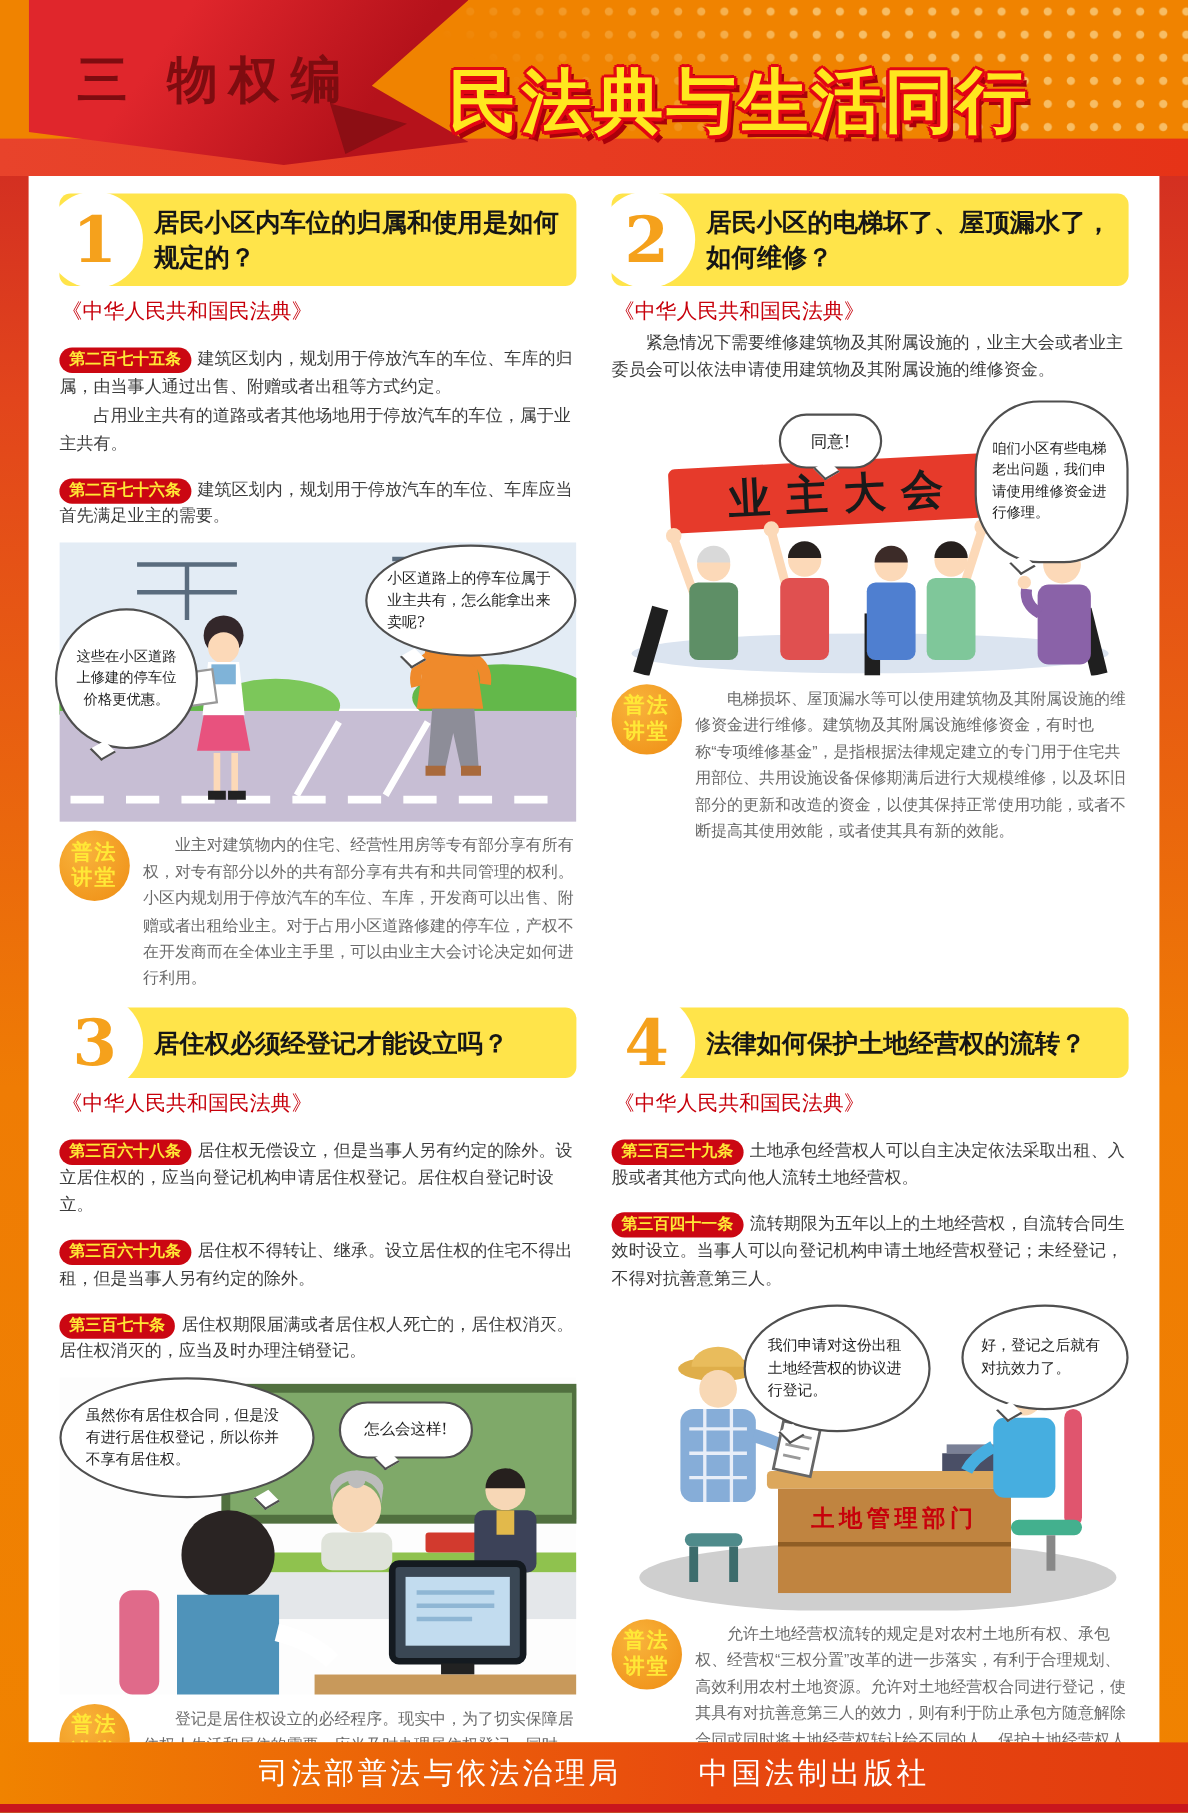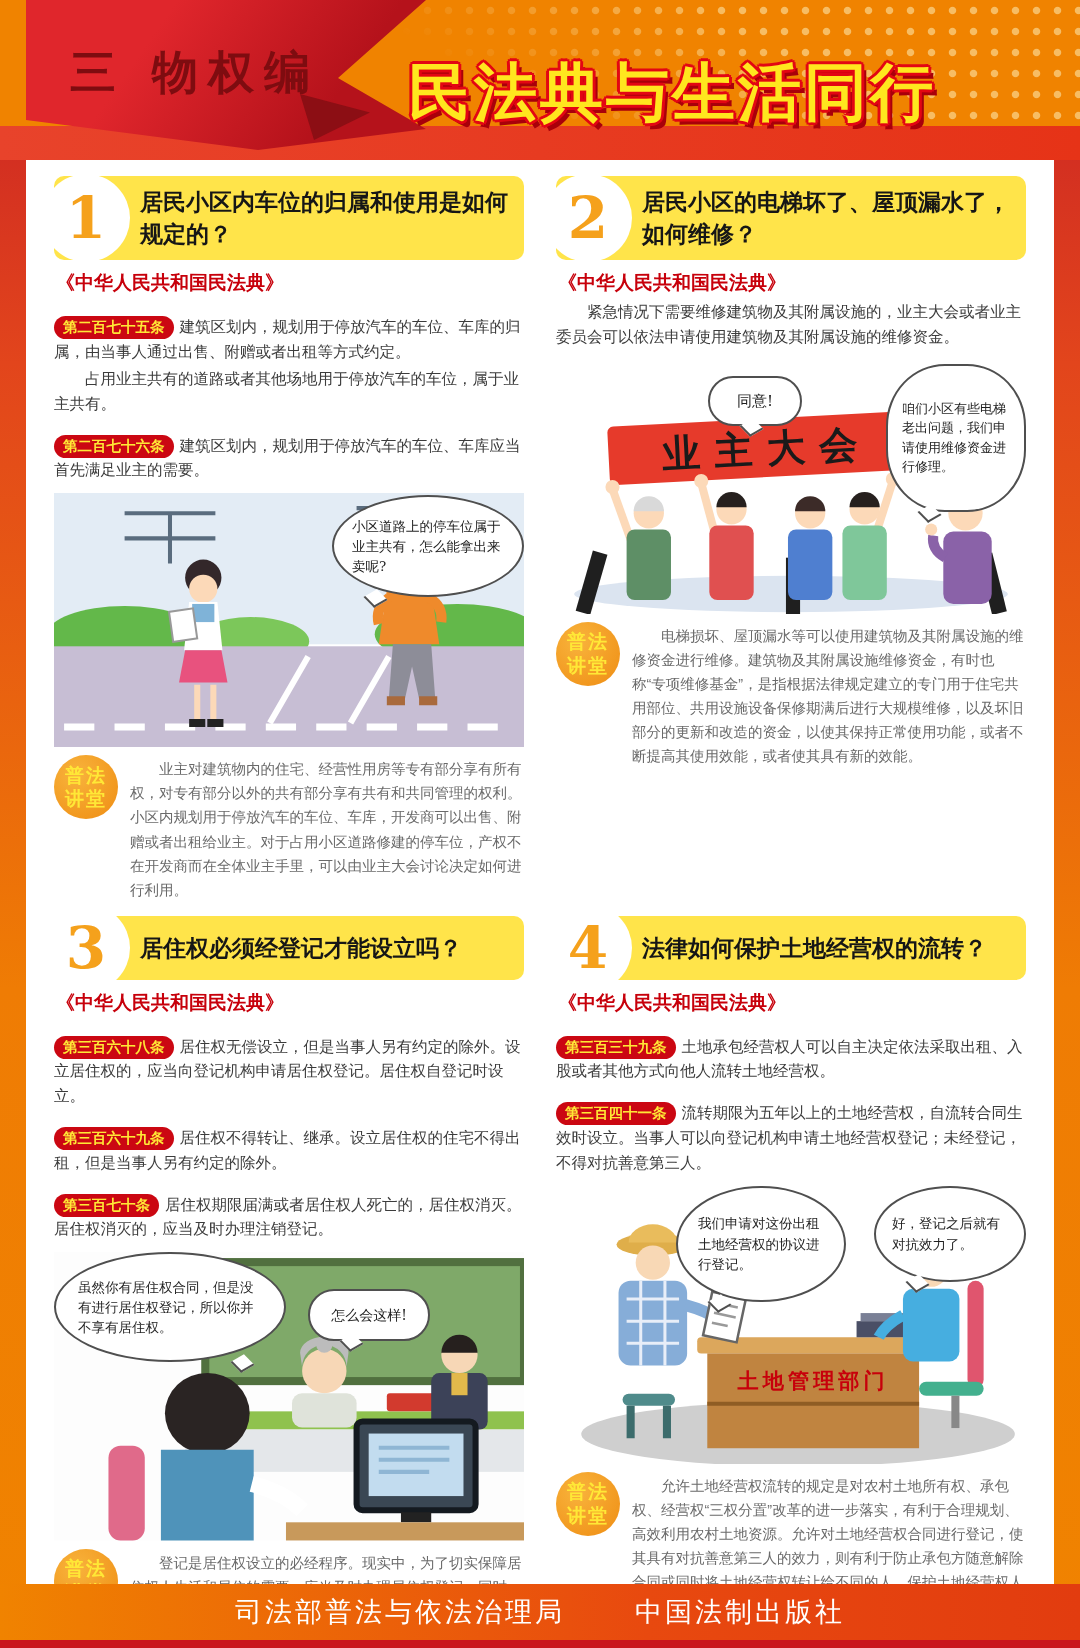--- a/index.html
+++ b/index.html
@@ -34,21 +34,21 @@
              column-gap:32px; row-gap:14px; overflow:hidden; }
   .panel { position:relative; }
 
   .q-header { position:relative; background:#ffe44a; border-radius:10px; min-height:64px;
               padding:10px 14px 10px 86px; display:flex; align-items:center; margin-bottom:10px; }
   .q-num { position:absolute; left:-12px; top:50%; transform:translateY(-50%); width:88px; height:88px;
            background:#fff; border-radius:50%; display:flex; align-items:center; justify-content:center;
            font-family:"DejaVu Serif","Liberation Serif",serif; font-size:58px; font-weight:800; color:#f5a11c; }
   .q-title { font-size:23px; line-height:1.4; font-weight:800; color:#161616; }
 
-  .law-source { font-family:"DejaVu Serif","Liberation Serif",serif; font-size:19px; font-weight:700;
+  .law-source { font-family:"DejaVu Serif","Liberation Serif",serif; font-size:19px; font-weight:400;
                 color:#c7000b; margin:6px 0 4px 2px; }
   .art { font-size:15.5px; line-height:1.6; color:#3c3c3c; margin:2px 0; }
   .art .badge { display:inline-block; background:#cb0712; color:#ffe836; border-radius:14px;
                 padding:0 9px; font-size:14.5px; line-height:23px; font-weight:700; margin-right:6px;margin-top:16px; }
   .art.cont { text-indent:2em; }
 
   .illus { position:relative; margin:10px 0 8px; }
   .illus svg { display:block; width:100%; }
   .bubble { position:absolute; background:#fff; border:2px solid #4f4f4f; color:#1f1f1f;
             font-family:"DejaVu Serif","Liberation Serif",serif; line-height:1.5;
@@ -72,21 +72,21 @@
             display:flex; align-items:center; justify-content:center; gap:70px; }
   .footer-strip { position:absolute; left:0; right:0; bottom:0; height:8px; background:#c9161d; }
   .footer span { color:#fff; font-size:27px; font-weight:400; letter-spacing:3px; }
 
   
   .s1-b1 { left:-4px; top:60px; width:130px; height:128px; border-radius:50%; font-size:13px; padding:12px; text-align:center; }
   .s1-b2 { right:0; top:2px; width:192px; height:102px; border-radius:50%; font-size:13.5px; padding:10px 18px; }
   .s2-b1 { left:152px; top:16px; width:94px; height:50px; border-radius:26px; font-size:15px; }
   .s2-b2 { right:0; top:4px; width:140px; height:148px; border-radius:42%; font-size:13px; padding:10px 14px; }
   .s3-b1 { left:0; top:0; width:232px; height:110px; border-radius:50%; font-size:13.5px; padding:10px 22px; }
-  .s3-b2 { left:254px; top:22px; width:122px; height:52px; border-radius:28px; font-size:14px;margin-top:15px; }
+  .s3-b2 { left:254px; top:22px; width:122px; height:52px; border-radius:28px; font-size:14px; }
   .s4-b1 { left:120px; top:0; width:170px; height:116px; border-radius:50%; font-size:13.5px; padding:10px 20px; }
   .s4-b2 { right:0; top:0; width:152px; height:96px; border-radius:50%; font-size:13.5px; padding:8px 16px; }
 </style>
 </head>
 <body>
 
 <div class="page">
 
   <div class="header">
     <div class="dots"></div>
@@ -130,20 +130,21 @@
           <path d="M142 190 v36 M158 190 v36" stroke="#fcd9b8" stroke-width="6"></path>
           <path d="M134 228 h16 M152 228 h16" stroke="#222" stroke-width="8"></path>
           <rect x="116" y="116" width="24" height="30" fill="#fff" stroke="#999" stroke-width="2" transform="rotate(-8 128 131)"></rect>
           <circle cx="352" cy="80" r="16" fill="#fcd9b8"></circle>
           <path d="M336 78 a16 16 0 0 1 32 0z" fill="#26201e"></path>
           <path d="M330 96 h44 l8 54 h-60z" fill="#ef8a2b"></path>
           <path d="M332 104 q-14 10 -10 26 M372 104 q14 8 12 24" stroke="#ef8a2b" stroke-width="10" fill="none"></path>
           <path d="M336 150 h38 l4 54 h-16 l-7 -32 -7 32 h-16z" fill="#8d8d98"></path>
           <path d="M330 206 h18 M362 206 h18" stroke="#a96a3c" stroke-width="9"></path>
         </svg>
+        <div class="bubble s1-b1">这些在小区道路上修建的停车位价格更优惠。</div>
         <div class="bubble s1-b2">小区道路上的停车位属于业主共有，怎么能拿出来卖呢?</div>
       </div>
 
       <div class="lecture">
         <div class="lecture-badge">普法讲堂</div>
         <p class="lecture-text">业主对建筑物内的住宅、经营性用房等专有部分享有所有权，对专有部分以外的共有部分享有共有和共同管理的权利。小区内规划用于停放汽车的车位、车库，开发商可以出售、附赠或者出租给业主。对于占用小区道路修建的停车位，产权不在开发商而在全体业主手里，可以由业主大会讨论决定如何进行利用。</p>
       </div>
     </section>
 
     <section class="panel">

